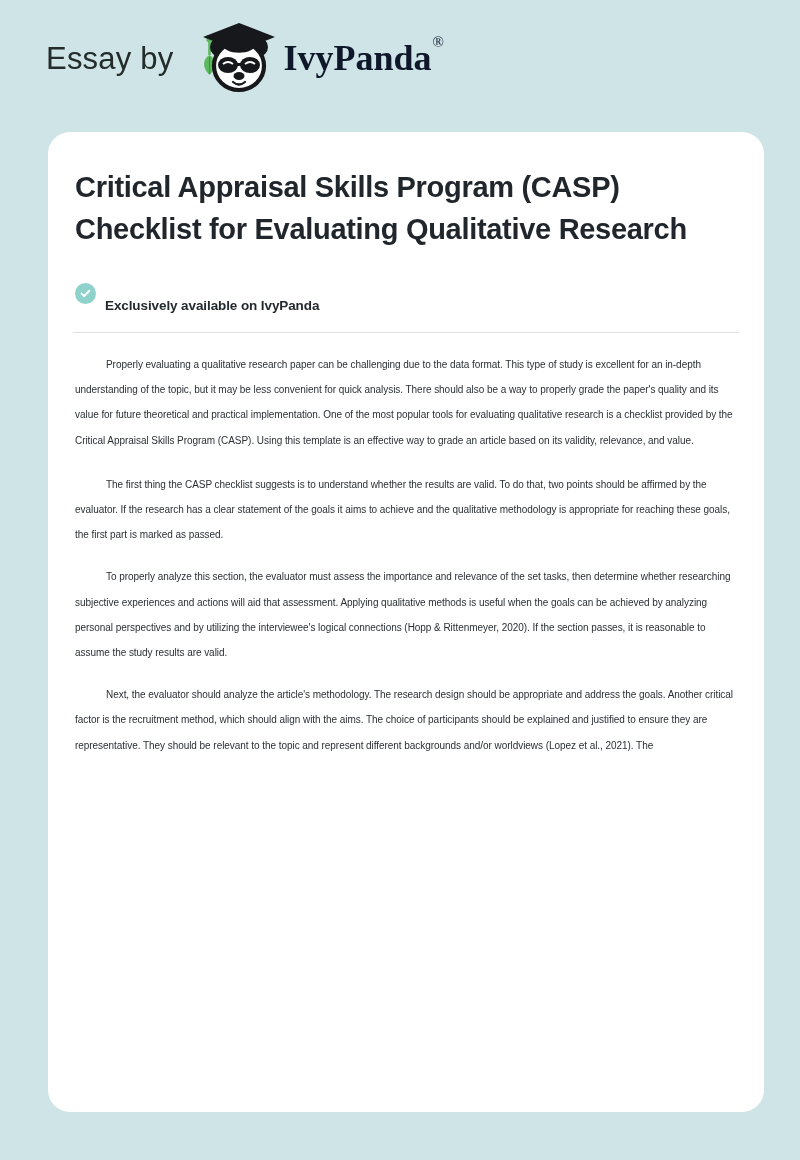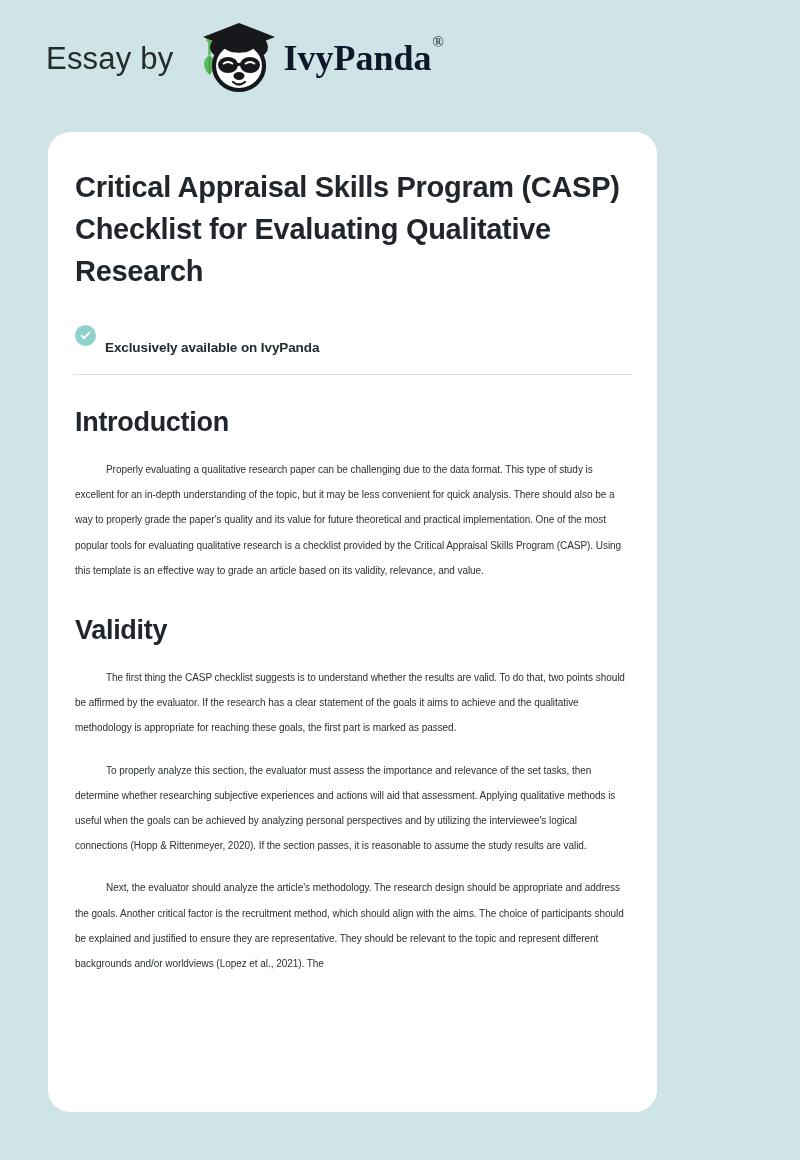--- a/index.html
+++ b/index.html
@@ -58,21 +58,21 @@
     position: relative;
     top: -10px;
     left: 1px;
   }
 
   
   .paper-card {
     position: absolute;
     left: 48px;
     top: 132px;
-    width: 609px;
+    width: 716px;
     height: 980px;
     background: #ffffff;
     border-radius: 22px;
     box-sizing: border-box;
     padding: 34px 25px 0 25px;
     overflow: hidden;
   }
 
   .doc-title {
     font-size: 29px;
@@ -188,21 +188,19 @@
     <span class="check-badge">
       <svg width="13" height="13" viewBox="0 0 13 13" xmlns="http://www.w3.org/2000/svg">
         <path d="M2.6 6.6 L5.1 9.1 L10.3 3.7" stroke="#ffffff" stroke-width="2" fill="none" stroke-linecap="round" stroke-linejoin="round"></path>
       </svg>
     </span>
     <span class="exclusive-text">Exclusively available on IvyPanda</span>
   </div>
 
   <hr class="divider">
 
-  <h2 class="section-heading">Introduction</h2>
   <p class="body-par first-after-heading">Properly evaluating a qualitative research paper can be challenging due to the data format. This type of study is excellent for an in-depth understanding of the topic, but it may be less convenient for quick analysis. There should also be a way to properly grade the paper's quality and its value for future theoretical and practical implementation. One of the most popular tools for evaluating qualitative research is a checklist provided by the Critical Appraisal Skills Program (CASP). Using this template is an effective way to grade an article based on its validity, relevance, and value.</p>
 
-  <h2 class="section-heading">Validity</h2>
   <p class="body-par first-after-heading">The first thing the CASP checklist suggests is to understand whether the results are valid. To do that, two points should be affirmed by the evaluator. If the research has a clear statement of the goals it aims to achieve and the qualitative methodology is appropriate for reaching these goals, the first part is marked as passed.</p>
   <p class="body-par">To properly analyze this section, the evaluator must assess the importance and relevance of the set tasks, then determine whether researching subjective experiences and actions will aid that assessment. Applying qualitative methods is useful when the goals can be achieved by analyzing personal perspectives and by utilizing the interviewee's logical connections (Hopp &amp; Rittenmeyer, 2020). If the section passes, it is reasonable to assume the study results are valid.</p>
   <p class="body-par">Next, the evaluator should analyze the article's methodology. The research design should be appropriate and address the goals. Another critical factor is the recruitment method, which should align with the aims. The choice of participants should be explained and justified to ensure they are representative. They should be relevant to the topic and represent different backgrounds and/or worldviews (Lopez et al., 2021). The</p>
 
 </div>
 
 </body></html>

